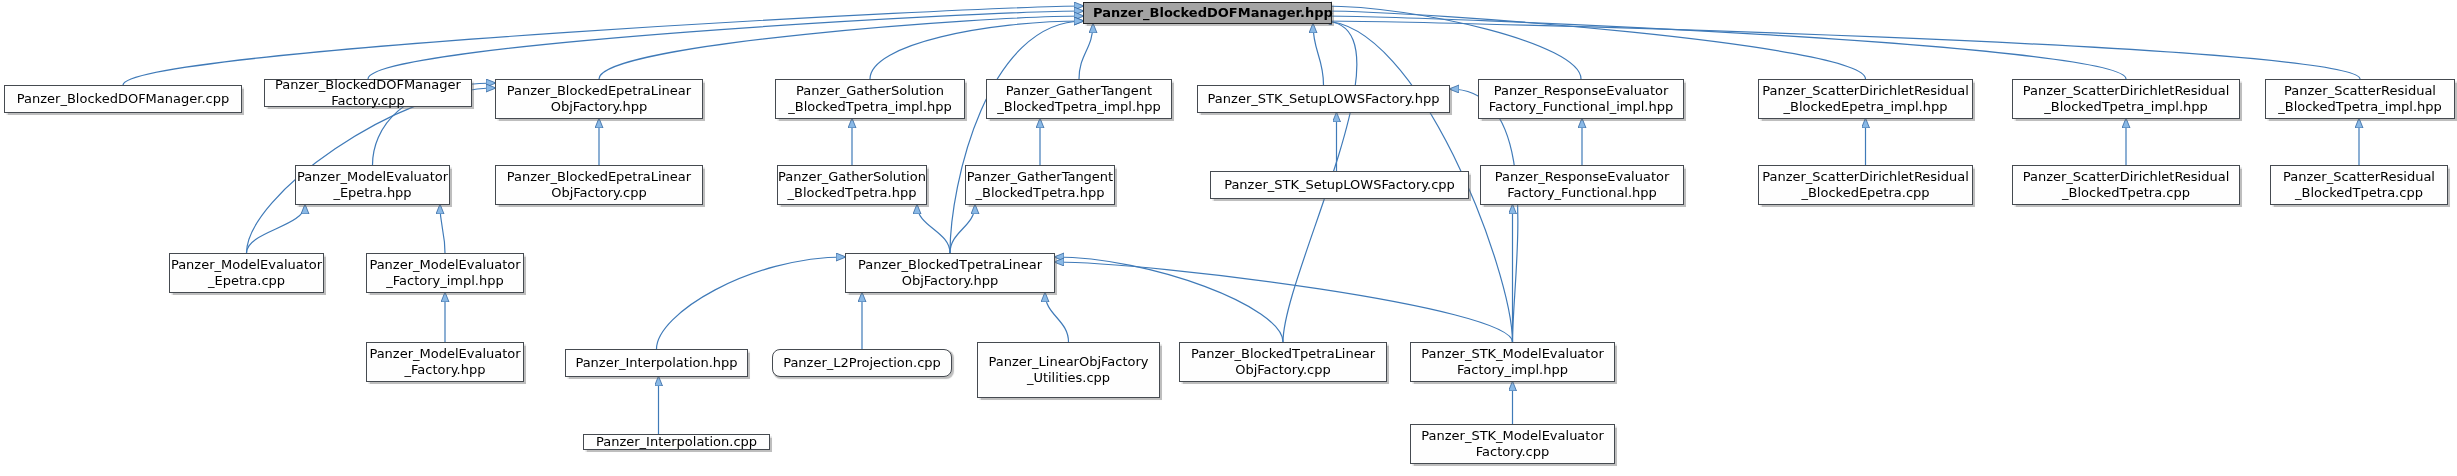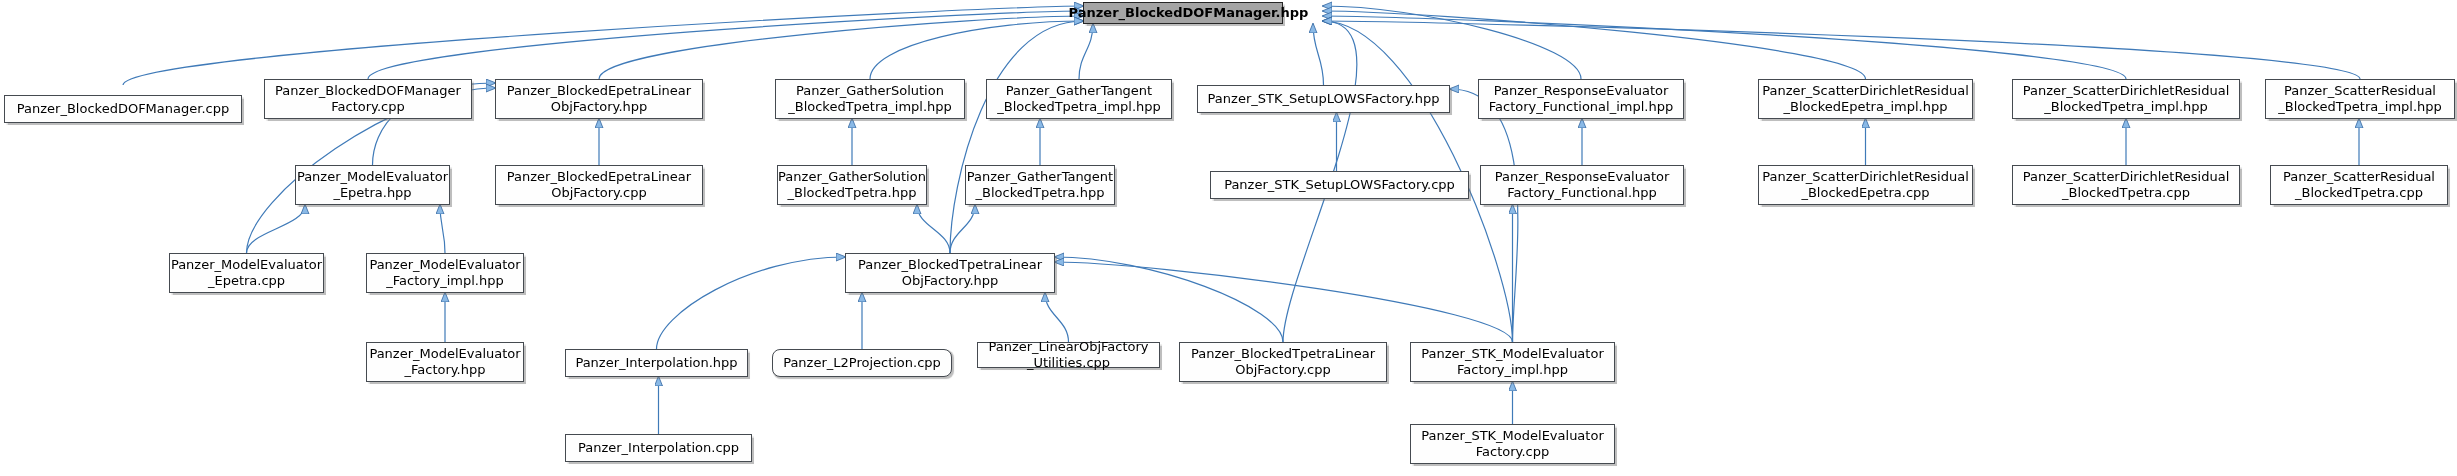--- a/index.html
+++ b/index.html
@@ -79,27 +79,27 @@
       <path d="M1512.5,342 C1512.5,280.35 1512.5,266.65 1512.5,205" fill="none" stroke="#3f7ab8" stroke-width="1.2" marker-end="url(#arrow)"></path>
       <path d="M656.5,349 C656.5,314 750,257 845,257" fill="none" stroke="#3f7ab8" stroke-width="1.2" marker-end="url(#arrow)"></path>
       <path d="M862,349 C862,323.8 862,318.2 862,293" fill="none" stroke="#3f7ab8" stroke-width="1.2" marker-end="url(#arrow)"></path>
       <path d="M1068.5,342 C1068.5,319.95 1045,315.05 1045,293" fill="none" stroke="#3f7ab8" stroke-width="1.2" marker-end="url(#arrow)"></path>
       <path d="M1283,342 C1283,307 1150,257 1055,257" fill="none" stroke="#3f7ab8" stroke-width="1.2" marker-end="url(#arrow)"></path>
       <path d="M1512.5,342 C1512.5,307 1150,262 1055,262" fill="none" stroke="#3f7ab8" stroke-width="1.2" marker-end="url(#arrow)"></path>
       <path d="M658.5,434 C658.5,408.35 658.5,402.65 658.5,377" fill="none" stroke="#3f7ab8" stroke-width="1.2" marker-end="url(#arrow)"></path>
       <path d="M1512.5,424 C1512.5,405.1 1512.5,400.9 1512.5,382" fill="none" stroke="#3f7ab8" stroke-width="1.2" marker-end="url(#arrow)"></path>
     </svg>
   <div>
-      <div class="node root" style="left: 1083px; top: 2px; width: 200px; height: 22px; padding-left: 11px;">
+      <div class="node root" style="left: 1083px; top: 2px; width: 249px; height: 22px; padding-left: 11px;">
         <span>Panzer_BlockedDOFManager.hpp</span>
       </div>
-      <div class="node" style="left: 4px; top: 85px; width: 238px; height: 28px; margin-top: 10px;">
+      <div class="node" style="left: 4px; top: 85px; width: 238px; height: 28px;">
         <span>Panzer_BlockedDOFManager.cpp</span>
       </div>
-      <div class="node" style="left: 264px; top: 79px; width: 208px; height: 40px;">
+      <div class="node" style="left: 264px; top: 79px; width: 208px; height: 28px;">
         <span>Panzer_BlockedDOFManager</span>
         <span>Factory.cpp</span>
       </div>
       <div class="node" style="left: 495px; top: 79px; width: 208px; height: 40px;">
         <span>Panzer_BlockedEpetraLinear</span>
         <span>ObjFactory.hpp</span>
       </div>
       <div class="node" style="left: 775px; top: 79px; width: 190px; height: 40px;">
         <span>Panzer_GatherSolution</span>
         <span>_BlockedTpetra_impl.hpp</span>
@@ -177,33 +177,33 @@
       <div class="node" style="left: 366px; top: 342px; width: 158px; height: 40px;">
         <span>Panzer_ModelEvaluator</span>
         <span>_Factory.hpp</span>
       </div>
       <div class="node" style="left: 565px; top: 349px; width: 183px; height: 28px;">
         <span>Panzer_Interpolation.hpp</span>
       </div>
       <div class="node" style="left: 772px; top: 349px; width: 180px; height: 28px; border-radius: 8px;">
         <span>Panzer_L2Projection.cpp</span>
       </div>
-      <div class="node" style="left: 977px; top: 342px; width: 183px; height: 26px;">
+      <div class="node" style="left: 977px; top: 342px; width: 183px; height: 56px;">
         <span>Panzer_LinearObjFactory</span>
         <span>_Utilities.cpp</span>
       </div>
       <div class="node" style="left: 1179px; top: 342px; width: 208px; height: 40px;">
         <span>Panzer_BlockedTpetraLinear</span>
         <span>ObjFactory.cpp</span>
       </div>
       <div class="node" style="left: 1410px; top: 342px; width: 205px; height: 40px;">
         <span>Panzer_STK_ModelEvaluator</span>
         <span>Factory_impl.hpp</span>
       </div>
-      <div class="node" style="left: 565px; top: 434px; width: 187px; height: 28px;">
+      <div class="node" style="left: 583px; top: 434px; width: 187px; height: 16px;">
         <span>Panzer_Interpolation.cpp</span>
       </div>
       <div class="node" style="left: 1410px; top: 424px; width: 205px; height: 40px;">
         <span>Panzer_STK_ModelEvaluator</span>
         <span>Factory.cpp</span>
       </div>
     </div>
 </div>
 
 </body></html>

